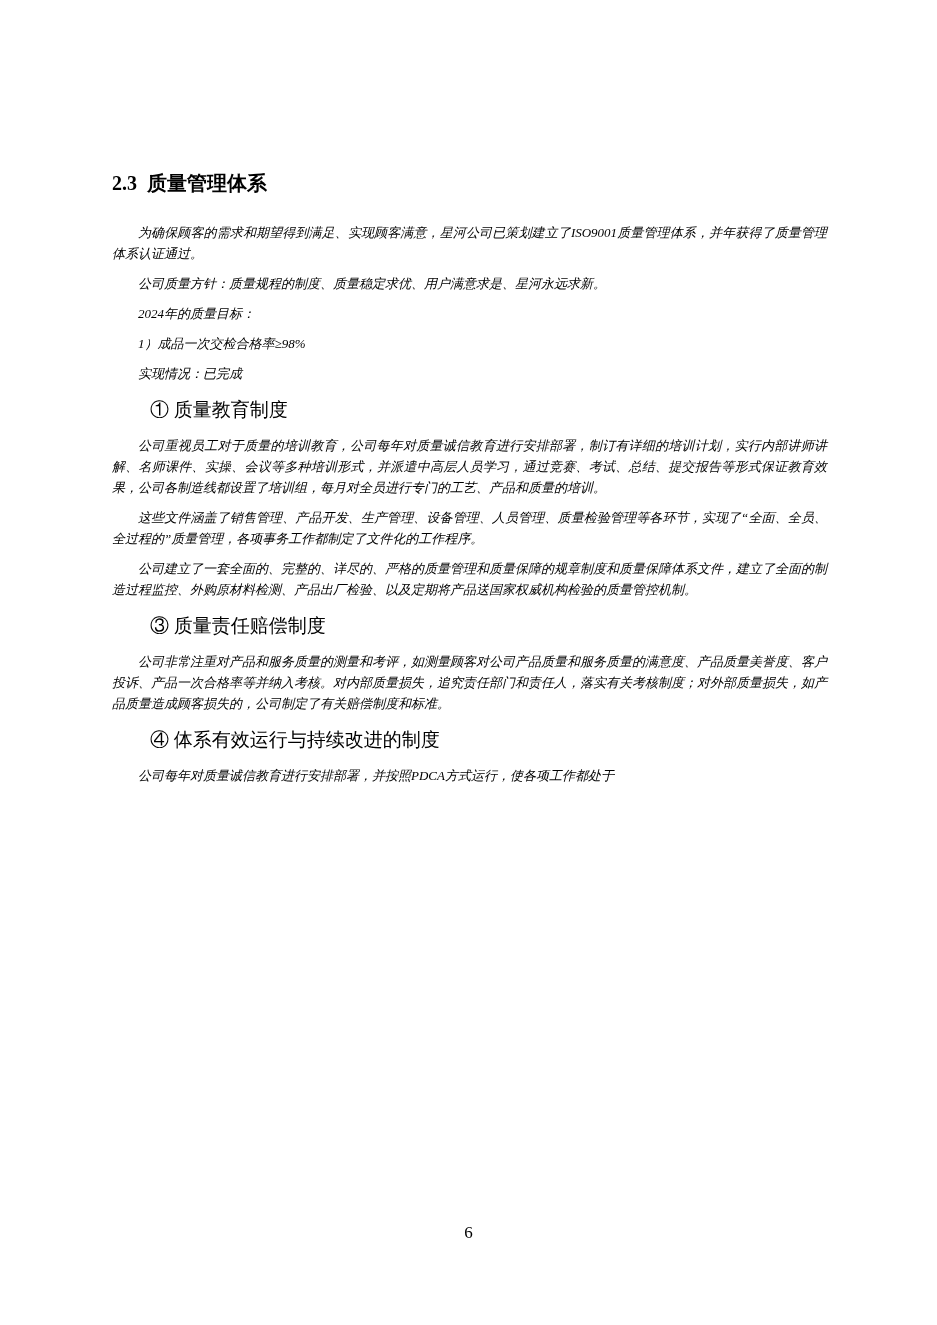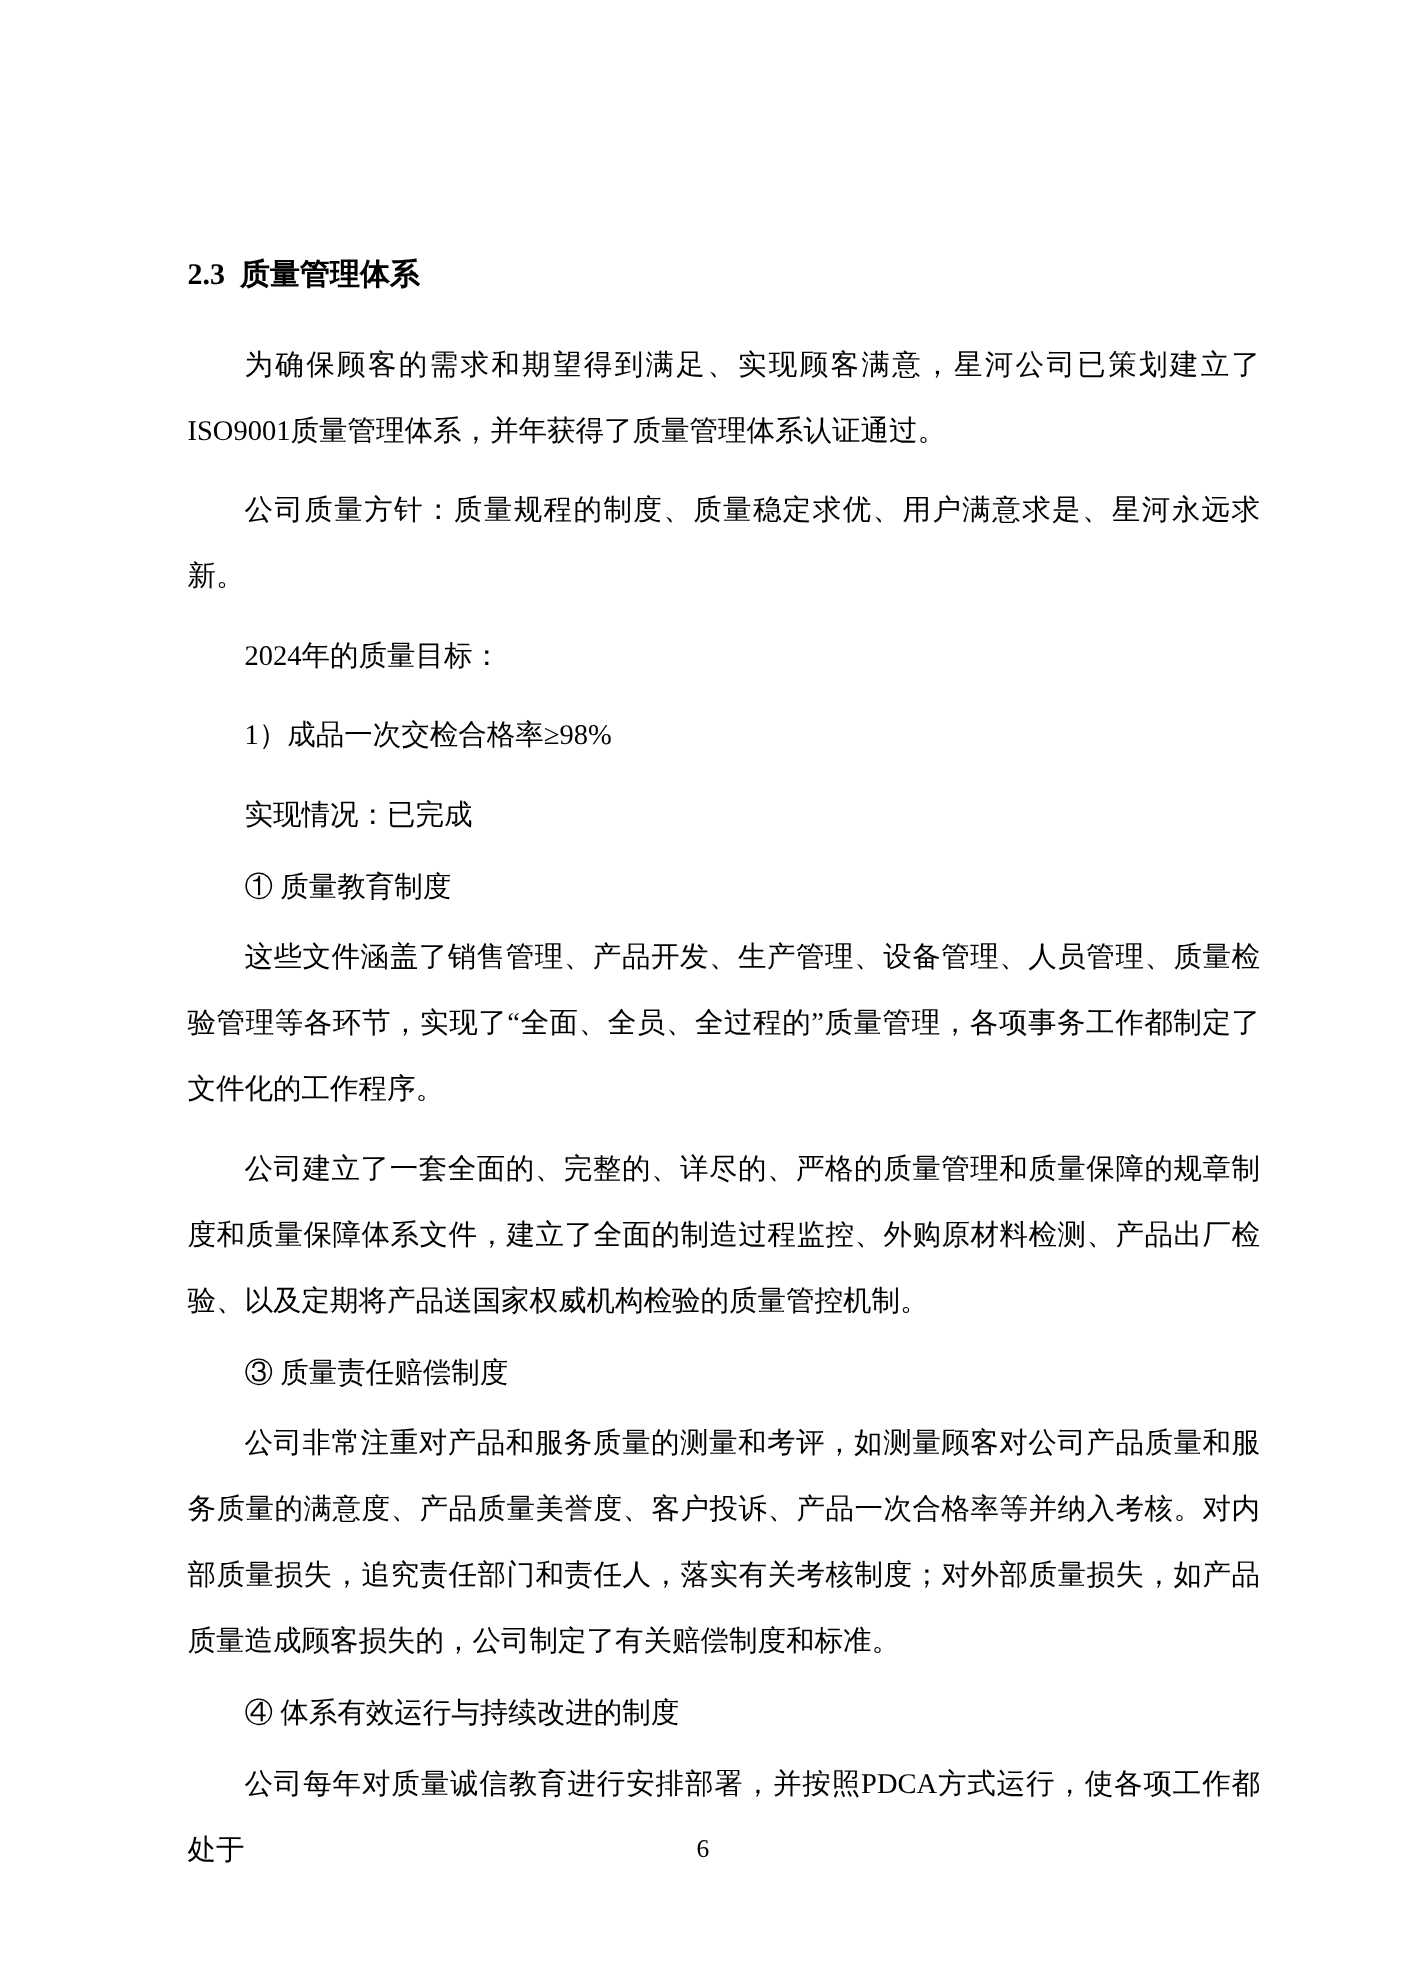--- a/index.html
+++ b/index.html
@@ -15,37 +15,38 @@
   }
   .page {
     position: relative;
     width: 937px;
     height: 1325px;
     background: #ffffff;
     overflow: hidden;
   }
   .content {
     position: absolute;
-    left: 125px;
+    left: 112px;
     top: 168px;
     width: 715px;
   }
   .h1 {
     font-size: 20px;
     line-height: 30px;
     font-weight: bold;
     margin: 0 0 24px 0;
     white-space: pre-wrap;
   }
   .para {
-    font-size: 19px;
-    line-height: 44px;
+    font-size: 13px;
+    line-height: 21px;
     text-align: justify;
     text-indent: 2em;
     margin: 0 0 9px 0;
+    font-style: italic;
   }
   .subhead {
     font-size: 19px;
     line-height: 33px;
     font-weight: normal;
     text-indent: 2em;
     margin: 0 0 9px 0;
   }
   .page-number {
     position: absolute;
@@ -71,20 +72,21 @@
 
     <p class="para">2024年的质量目标：</p>
 
     <p class="para">1）成品一次交检合格率≥98%</p>
 
 
     <p class="para">实现情况：已完成</p>
 
     <p class="subhead">① 质量教育制度</p>
 
+    <p class="para">公司重视员工对于质量的培训教育，公司每年对质量诚信教育进行安排部署，制订有详细的培训计划，实行内部讲师讲解、名师课件、实操、会议等多种培训形式，并派遣中高层人员学习，通过竞赛、考试、总结、提交报告等形式保证教育效果，公司各制造线都设置了培训组，每月对全员进行专门的工艺、产品和质量的培训。</p>
 
 
     <p class="para">这些文件涵盖了销售管理、产品开发、生产管理、设备管理、人员管理、质量检验管理等各环节，实现了“全面、全员、全过程的”质量管理，各项事务工作都制定了文件化的工作程序。</p>
 
     <p class="para">公司建立了一套全面的、完整的、详尽的、严格的质量管理和质量保障的规章制度和质量保障体系文件，建立了全面的制造过程监控、外购原材料检测、产品出厂检验、以及定期将产品送国家权威机构检验的质量管控机制。</p>
 
     <p class="subhead">③ 质量责任赔偿制度</p>
 
     <p class="para">公司非常注重对产品和服务质量的测量和考评，如测量顾客对公司产品质量和服务质量的满意度、产品质量美誉度、客户投诉、产品一次合格率等并纳入考核。对内部质量损失，追究责任部门和责任人，落实有关考核制度；对外部质量损失，如产品质量造成顾客损失的，公司制定了有关赔偿制度和标准。</p>
 

